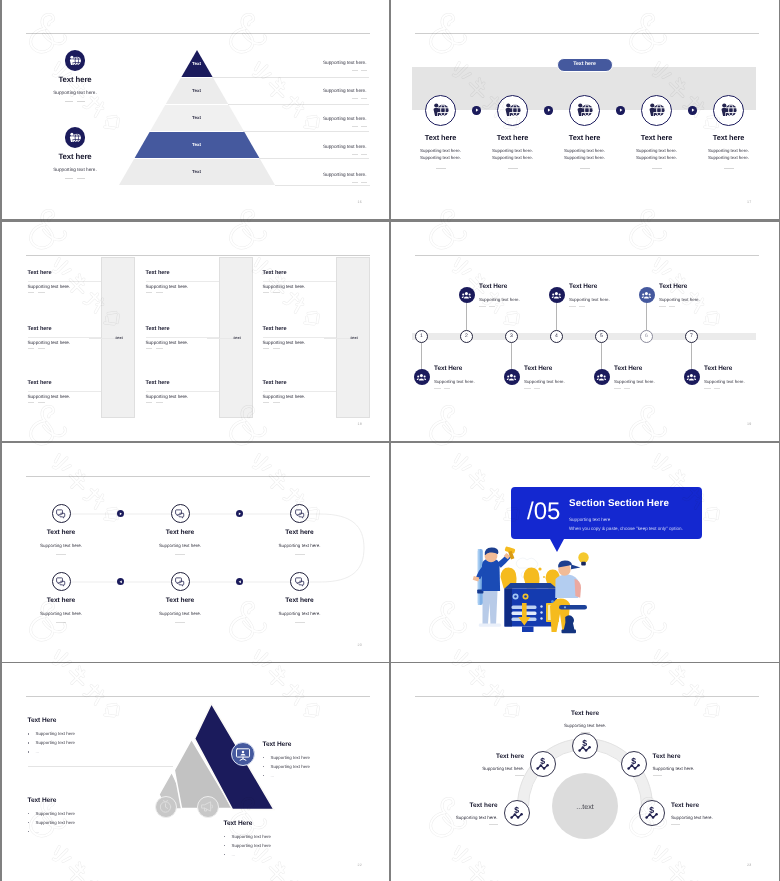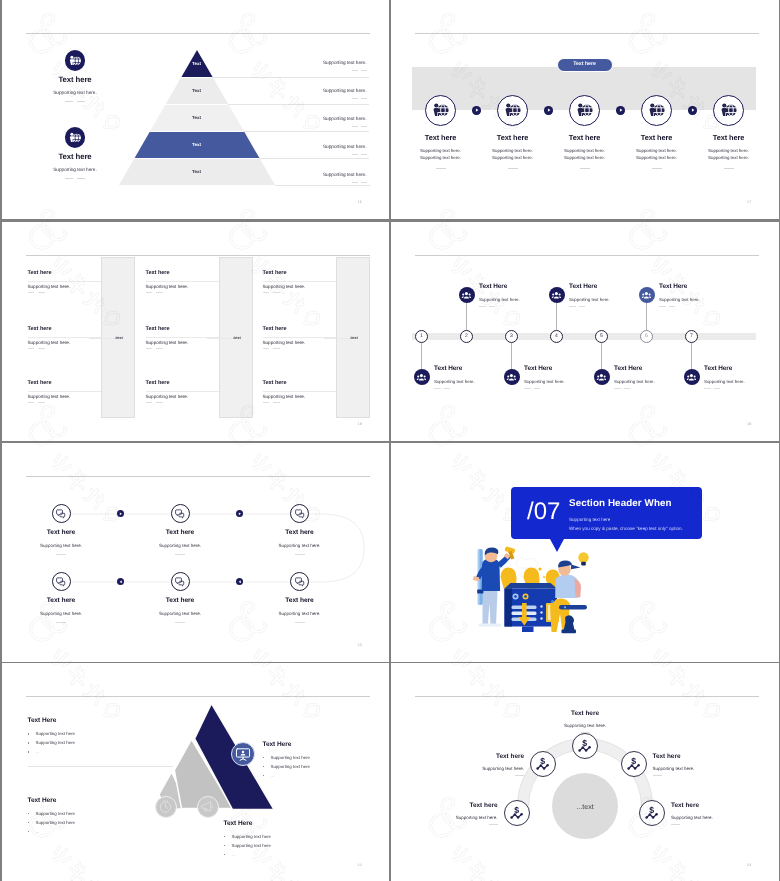--- a/index.html
+++ b/index.html
@@ -576,22 +576,22 @@
   <rect x="91" y="58" width="28" height="4.6" rx="2.3" fill="#1c4199"></rect>
   <circle cx="97" cy="60.3" r="1.1" fill="#7fb0e6"></circle>
 
   <path d="M97.2 70 q4.5-4.0 7.8 0.6 q2.0 2.8 0 5.6 l1.6 7.2 h-11.0 l1.8 -8.0 Z" fill="#14347f"></path>
   <rect x="93.5" y="82.5" width="14.5" height="3.8" rx="1" fill="#14347f"></rect>
 </g>
 </svg>
       <svg style="position:absolute;left:119px;top:44px" width="194" height="70" viewBox="0 0 194 70">
   <path d="M4 0 h184 a4 4 0 0 1 4 4 v44 a4 4 0 0 1 -4 4 h-134 l-7 13 l-7 -13 h-35 a4 4 0 0 1 -4 -4 v-44 a4 4 0 0 1 4 -4 Z" fill="#1428d0"></path>
 </svg>
-      <div style="position:absolute;left:136px;top:57px;font-size:24px;line-height:24px;font-weight:300;color:#ffffff;font-family:'Liberation Sans',sans-serif;letter-spacing:0px;">/07</div>
-      <div style="position:absolute;left:178px;top:55.5px;font-size:9.8px;font-weight:bold;color:#ffffff;letter-spacing:0.1px;">Section Header When</div>
+      <div style="position:absolute;left:136px;top:57px;font-size:24px;line-height:24px;font-weight:300;color:#ffffff;font-family:'Liberation Sans',sans-serif;letter-spacing:0px;">/05</div>
+      <div style="position:absolute;left:178px;top:55.5px;font-size:9.8px;font-weight:bold;color:#ffffff;letter-spacing:0.1px;">Section Section Here</div>
       <div style="position:absolute;left:178px;top:74.5px;font-size:4.6px;color:#cfd6f5;">Supporting text here</div>
       <div style="position:absolute;left:178px;top:83.5px;font-size:4.6px;color:#cfd6f5;">When you copy &amp; paste, choose "keep text only" option.</div>
     </div>
     <div class="slide s6">
       <div class="toprule"></div>
 <div class="pagenum">22</div>
 <svg style="position:absolute;left:0;top:0" width="389" height="220">
   <polygon points="169.7,109.0 157.0,131.5 164.5,146.0 186.7,146.0" fill="#c7c7c7" stroke="#ffffff" stroke-width="1.5"></polygon>
   <polygon points="189.5,76.20000000000005 172.3,107.20000000000005 179.5,145.5 230.8,145.5" fill="#c2c2c2" stroke="#ffffff" stroke-width="1.5"></polygon>
   <polygon points="209.5,40.5 192.6,75.70000000000005 230.5,146.5 272,146.5" fill="#1b1b5c" stroke="#fbfaf7" stroke-width="1.5"></polygon>

